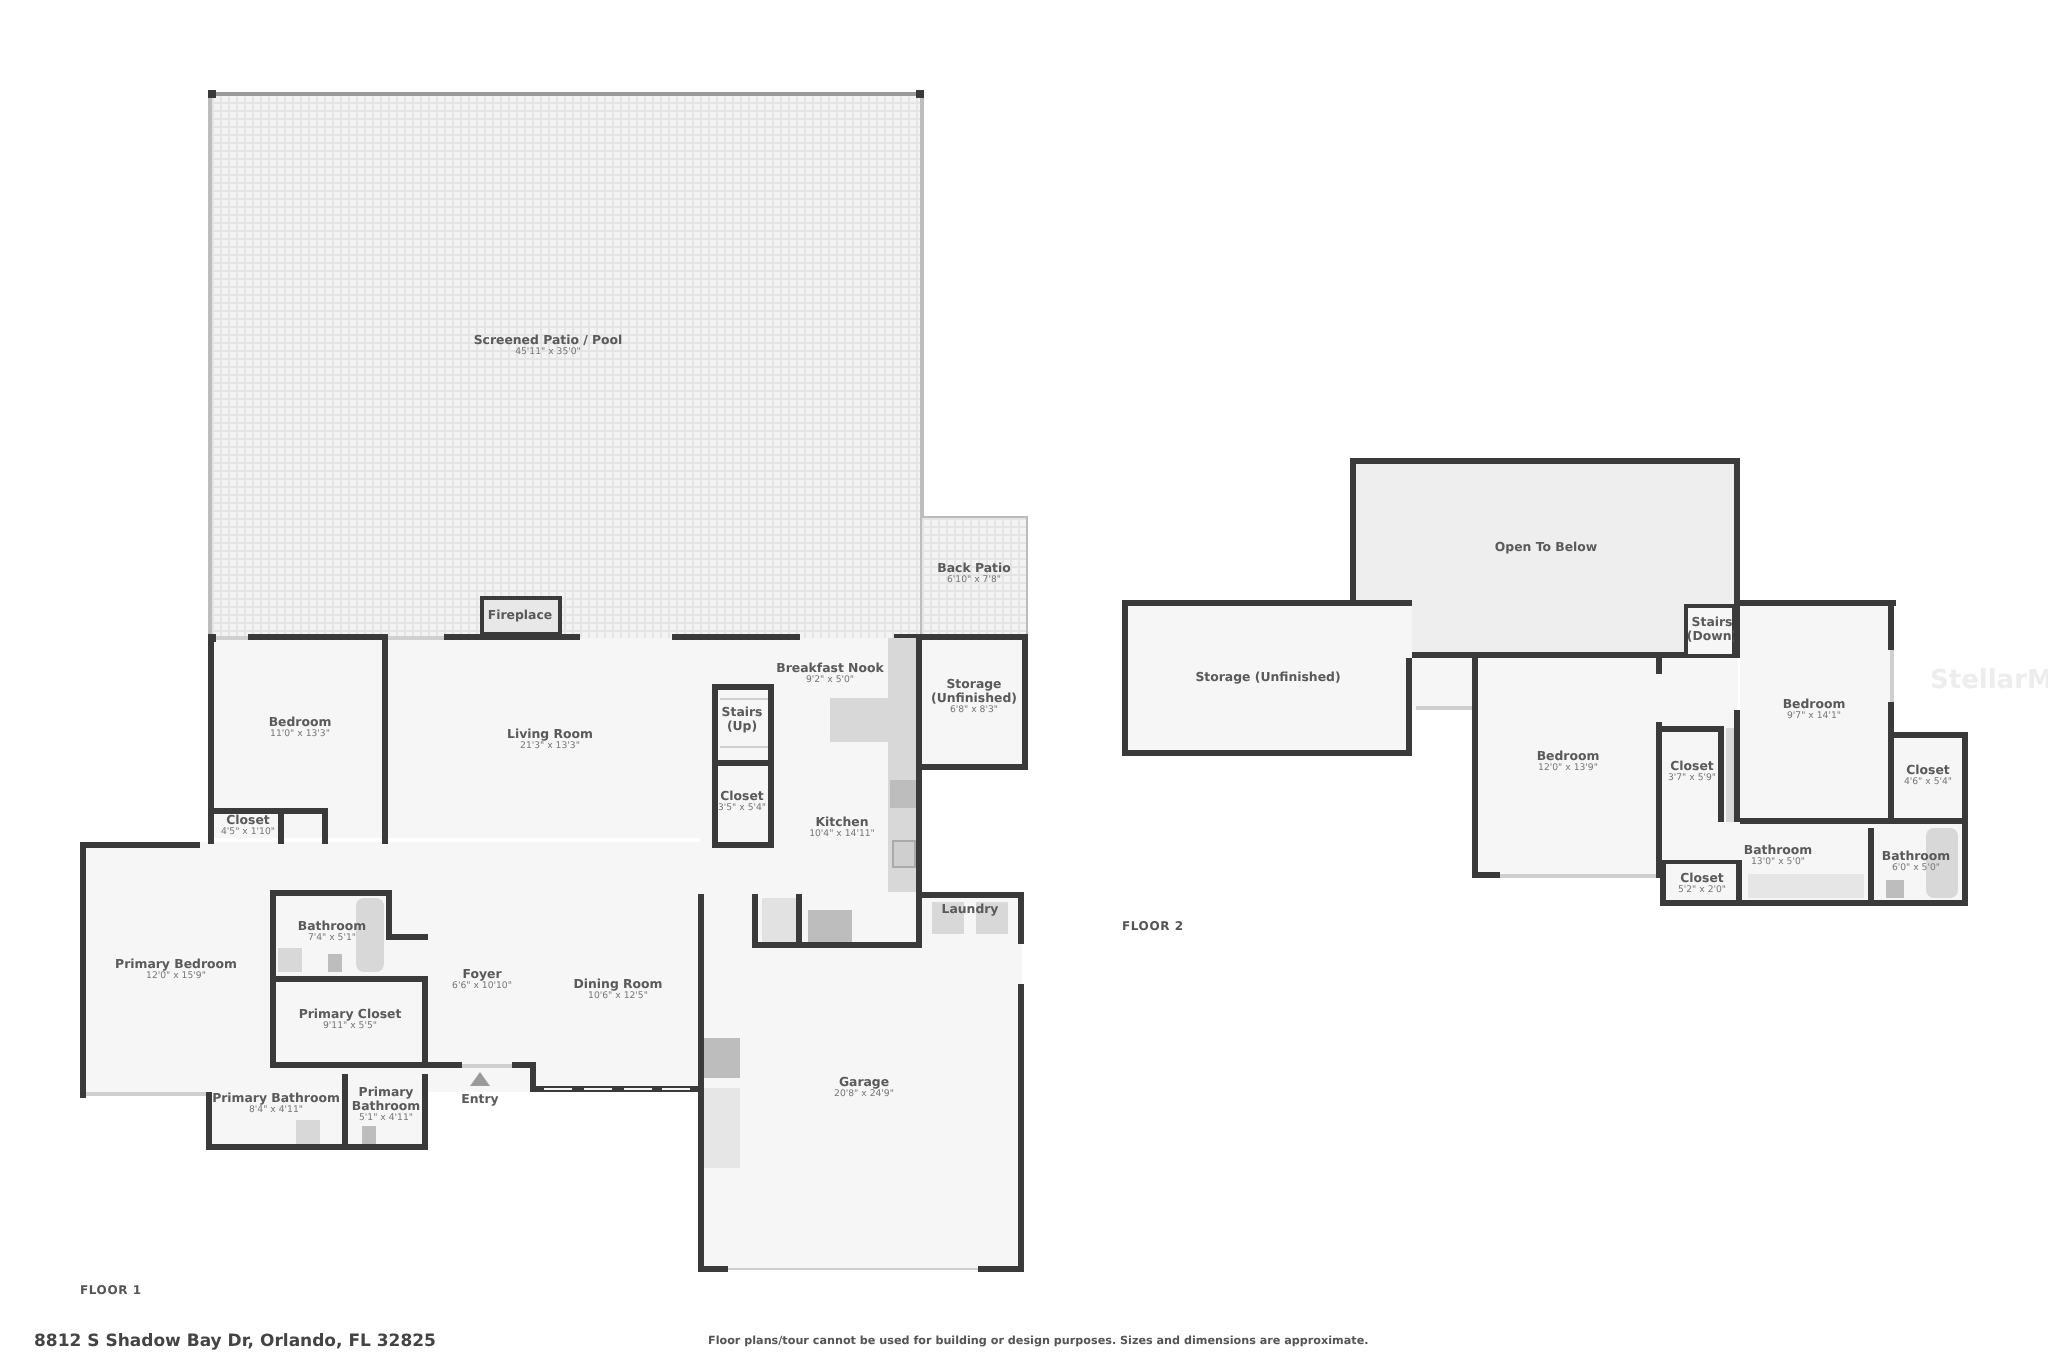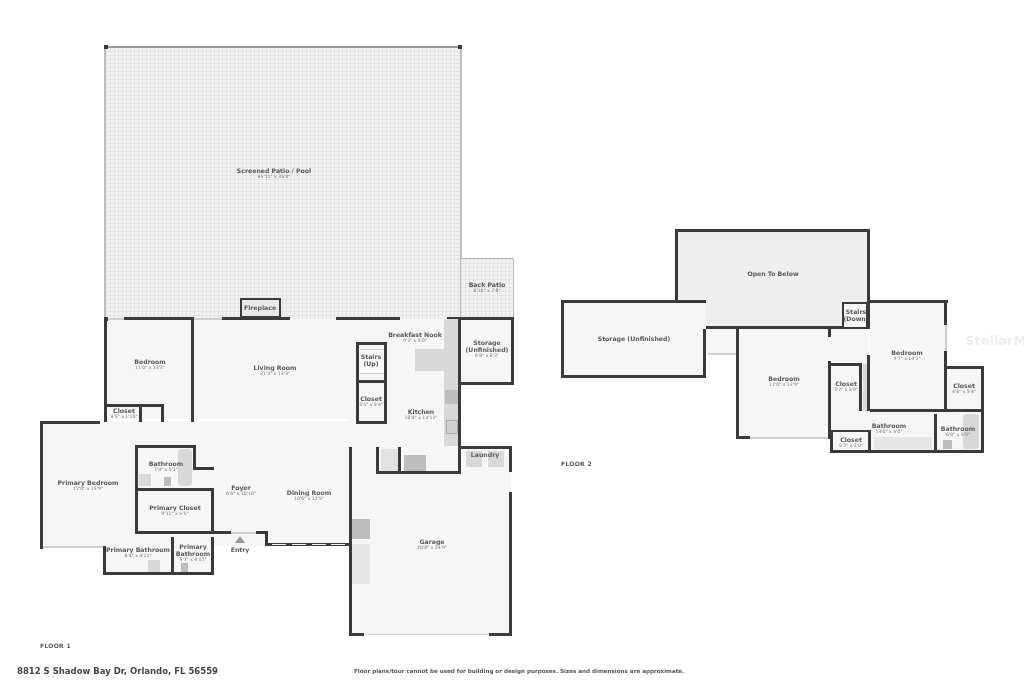--- a/index.html
+++ b/index.html
@@ -300,14 +300,14 @@
   <div class="lbl" style="left:958px;top:431px;">
     <span class="n">Bathroom</span>
     <span class="d">6'0" x 5'0"</span>
   </div>
 
   <div class="floor-tag" style="left:561px;top:460px;">FLOOR 2</div>
 </div>
 
 <div class="wm">StellarMLS</div>
 
-<div class="addr">8812 S Shadow Bay Dr, Orlando, FL 56559</div>
+<div class="addr">8812 S Shadow Bay Dr, Orlando, FL 32825</div>
 <div class="disc">Floor plans/tour cannot be used for building or design purposes. Sizes and dimensions are approximate.</div>
 
 </body></html>

